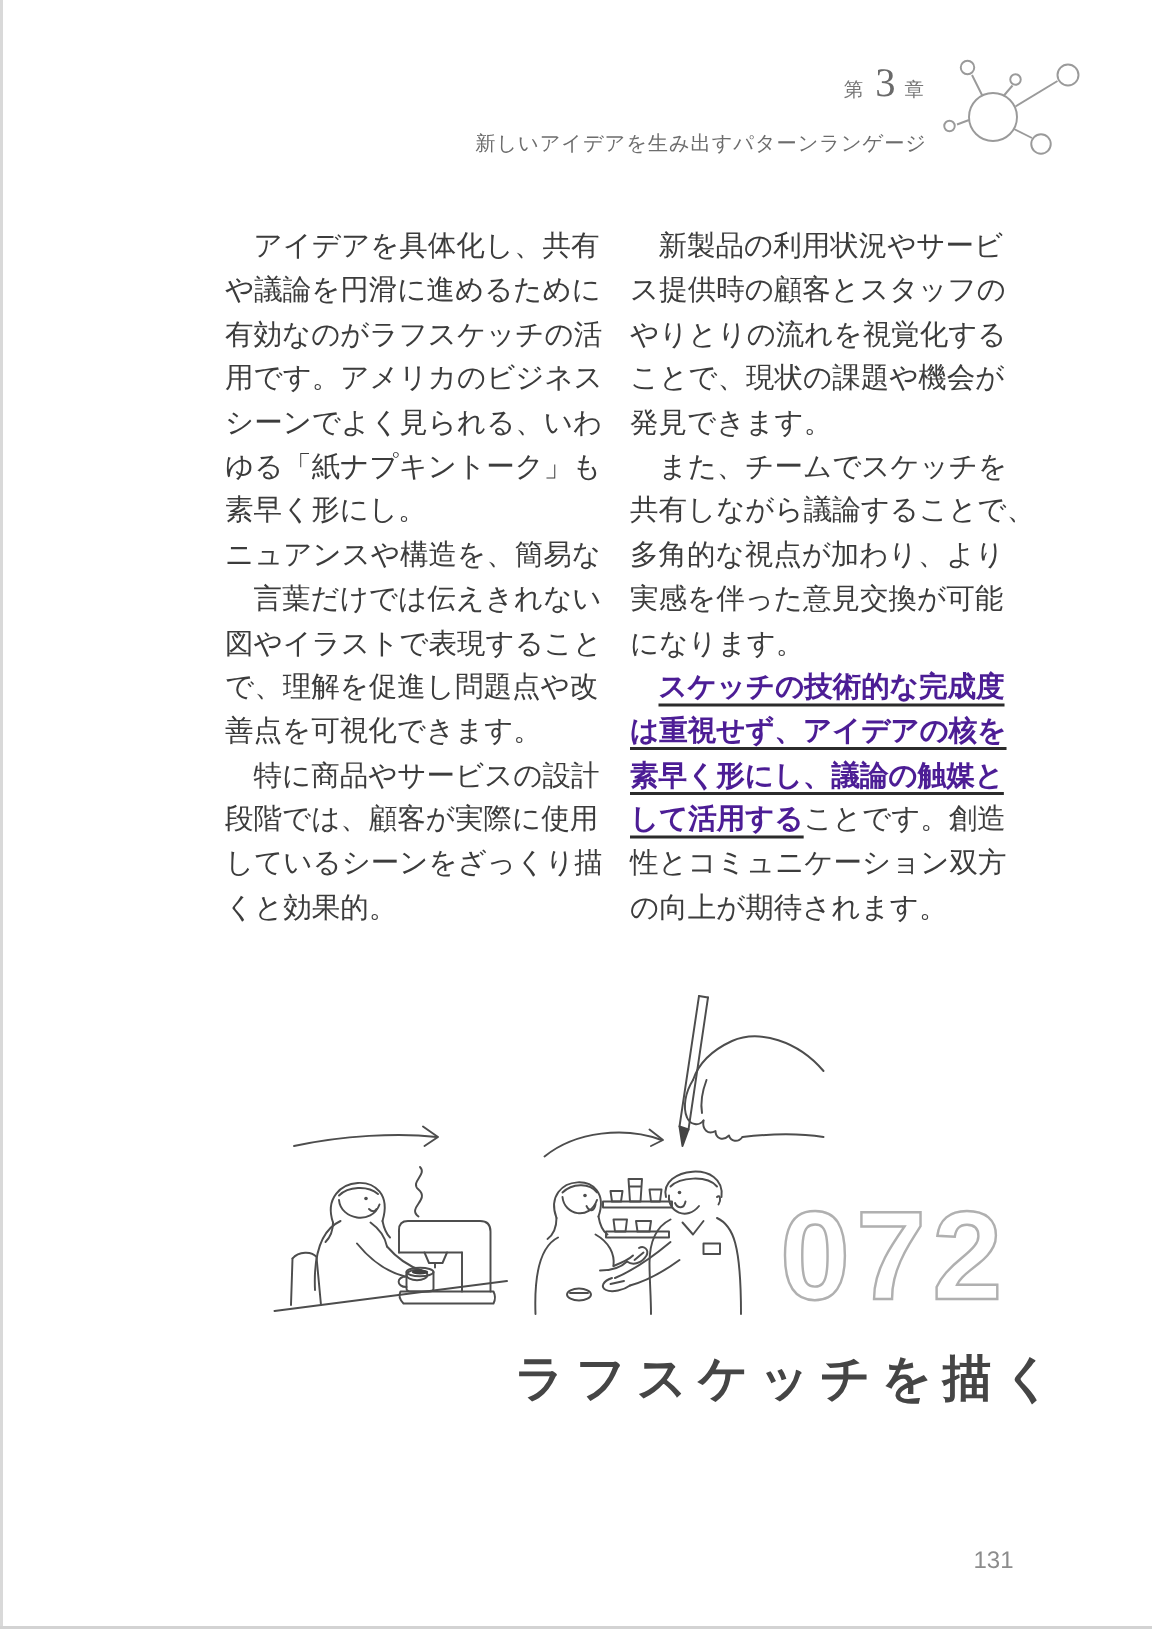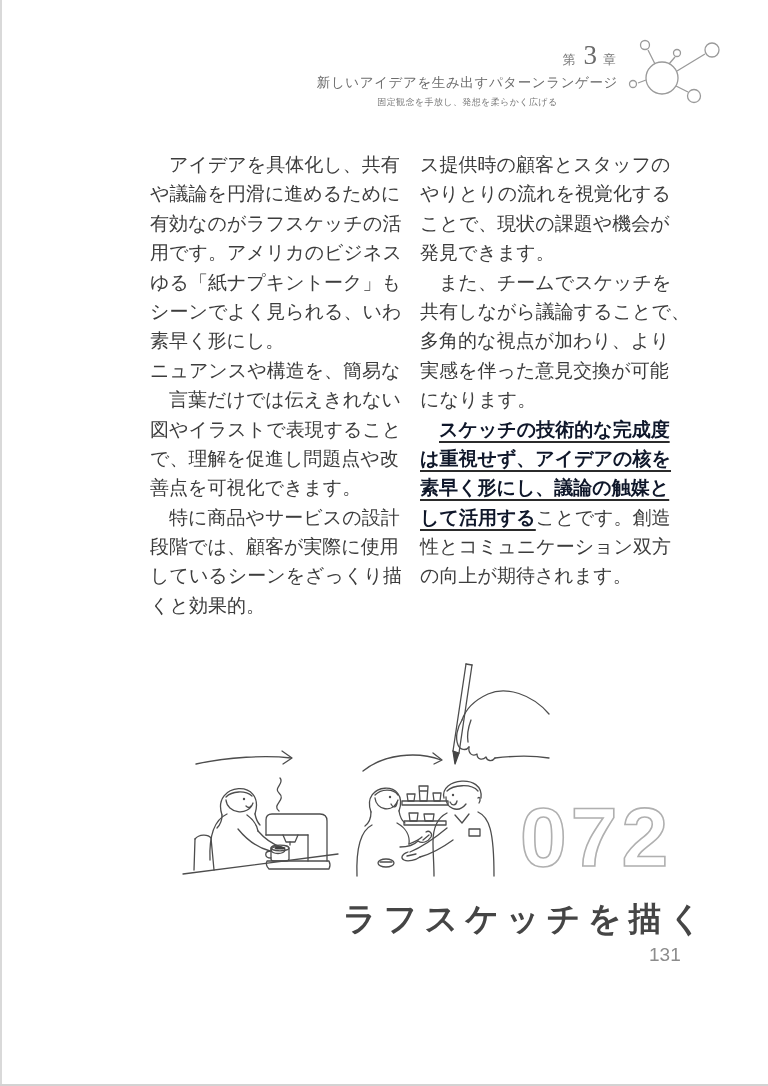--- a/index.html
+++ b/index.html
@@ -9,60 +9,59 @@
   }
   .edge-left{position:absolute;left:0;top:0;width:2px;height:100%;background:#d9d9d9;}
   .edge-bottom{position:absolute;left:0;bottom:0;width:100%;height:2px;background:#d3d3d3;}
 
   
   .chapter-head{position:absolute;top:42px;right:150px;text-align:right;}
   .chap-line{display:flex;justify-content:flex-end;align-items:baseline;gap:6px;
     color:#777;font-family:"Liberation Serif","DejaVu Serif",serif;}
   .chap-pre,.chap-suf{font-size:13px;letter-spacing:2px;}
   .chap-num{font-size:27px;color:#6a6a6a;line-height:1;}
-  .chap-title{margin-top:5px;font-size:13.5px;letter-spacing:0.6px;color:#6c6c6c;
+  .chap-title{margin-top:18px;font-size:13.5px;letter-spacing:0.6px;color:#6c6c6c;
     font-family:"Liberation Sans","DejaVu Sans",sans-serif;white-space:nowrap;}
   .chap-sub{margin-top:4px;font-size:9px;letter-spacing:0.4px;color:#7a7a7a;text-align:center;
     font-family:"Liberation Sans","DejaVu Sans",sans-serif;white-space:nowrap;}
   .net-icon{position:absolute;left:626px;top:26px;}
 
   
   .col{position:absolute;top:150px;width:275px;font-size:19px;line-height:29.4px;
     color:#3c3c3c;white-space:nowrap;}
   .col-left{left:150px;}
   .col-right{left:420px;}
   .tline{height:29.4px;}
-  .tline span.b{font-family:Liberation Serif, serif;font-weight:700;color:#0f172a;}
+  .tline span.b{font-family:Liberation Serif, serif;font-weight:700;color:#4c1d95;}
   .tline span.u{text-decoration:underline;text-decoration-thickness:1.6px;
     text-underline-offset:5px;text-decoration-color:#2b2b2b;}
 
   
   .illus{position:absolute;left:150px;top:648px;}
   .big-num{position:absolute;left:518px;top:792px;}
   .item-title{position:absolute;left:343px;top:897px;
     font-family:"Liberation Sans","DejaVu Sans",sans-serif;
     font-size:33px;font-weight:700;letter-spacing:7px;color:#454545;white-space:nowrap;}
-  .page-num{position:absolute;left:649px;top:944px;font-size:19px;color:#8c8c8c;
+  .page-num{position:absolute;left:649px;top:1032px;font-size:16px;color:#8c8c8c;
     font-family:"Liberation Sans","DejaVu Sans",sans-serif;text-align:right;}
 </style>
 </head>
 <body>
 
 <div class="page">
   <div class="edge-left"></div>
   <div class="edge-bottom"></div>
 
   <div class="chapter-head">
     <div class="chap-line">
       <span class="chap-pre">第</span>
       <span class="chap-num">3</span>
       <span class="chap-suf">章</span>
     </div>
     <div class="chap-title">新しいアイデアを生み出すパターンランゲージ</div>
-    <div class="chap-sub">固定観念を手放し、発想を柔らかく広げる</div>
   </div>
 
   <svg class="net-icon" width="124" height="96" viewBox="0 0 124 96">
     <g stroke="#9a9a9a" stroke-width="1.3" fill="none">
       <circle cx="36" cy="52" r="16"></circle>
       <line x1="29" y1="38" x2="22" y2="24"></line>
         <circle cx="19" cy="19" r="4.5"></circle>
       <line x1="43" y1="38" x2="49" y2="31"></line>
         <circle cx="51" cy="27" r="3.5"></circle>
       <line x1="51" y1="45" x2="79" y2="28"></line>
@@ -72,34 +71,35 @@
       <line x1="50" y1="60" x2="62" y2="66"></line>
         <circle cx="68" cy="70" r="6.5"></circle>
     </g>
   </svg>
 
   <div class="col col-left">
       <div class="tline"><span>　アイデアを具体化し、共有</span></div>
       <div class="tline"><span>や議論を円滑に進めるために</span></div>
       <div class="tline"><span>有効なのがラフスケッチの活</span></div>
       <div class="tline"><span>用です。アメリカのビジネス</span></div>
+      <div class="tline"><span>シーンでよく見られる、いわ</span></div>
       <div class="tline"><span>ゆる「紙ナプキントーク」も</span></div>
-      <div class="tline"><span>シーンでよく見られる、いわ</span></div>
       <div class="tline"><span>素早く形にし。</span></div>
       <div class="tline"><span>ニュアンスや構造を、簡易な</span></div>
       <div class="tline"><span>　言葉だけでは伝えきれない</span></div>
       <div class="tline"><span>図やイラストで表現すること</span></div>
       <div class="tline"><span>で、理解を促進し問題点や改</span></div>
       <div class="tline"><span>善点を可視化できます。</span></div>
       <div class="tline"><span>　特に商品やサービスの設計</span></div>
       <div class="tline"><span>段階では、顧客が実際に使用</span></div>
       <div class="tline"><span>しているシーンをざっくり描</span></div>
       <div class="tline"><span>くと効果的。</span></div>
     </div>
   <div class="col col-right">
+      <div class="tline"><span>　新製品の利用状況やサービ</span></div>
       <div class="tline"><span>ス提供時の顧客とスタッフの</span></div>
       <div class="tline"><span>やりとりの流れを視覚化する</span></div>
       <div class="tline"><span>ことで、現状の課題や機会が</span></div>
       <div class="tline"><span>発見できます。</span></div>
       <div class="tline"><span>　また、チームでスケッチを</span></div>
       <div class="tline"><span>共有しながら議論することで、</span></div>
       <div class="tline"><span>多角的な視点が加わり、より</span></div>
       <div class="tline"><span>実感を伴った意見交換が可能</span></div>
       <div class="tline"><span>になります。</span></div>
       <div class="tline"><span>　</span><span class="b u">スケッチの技術的な完成度</span></div>

